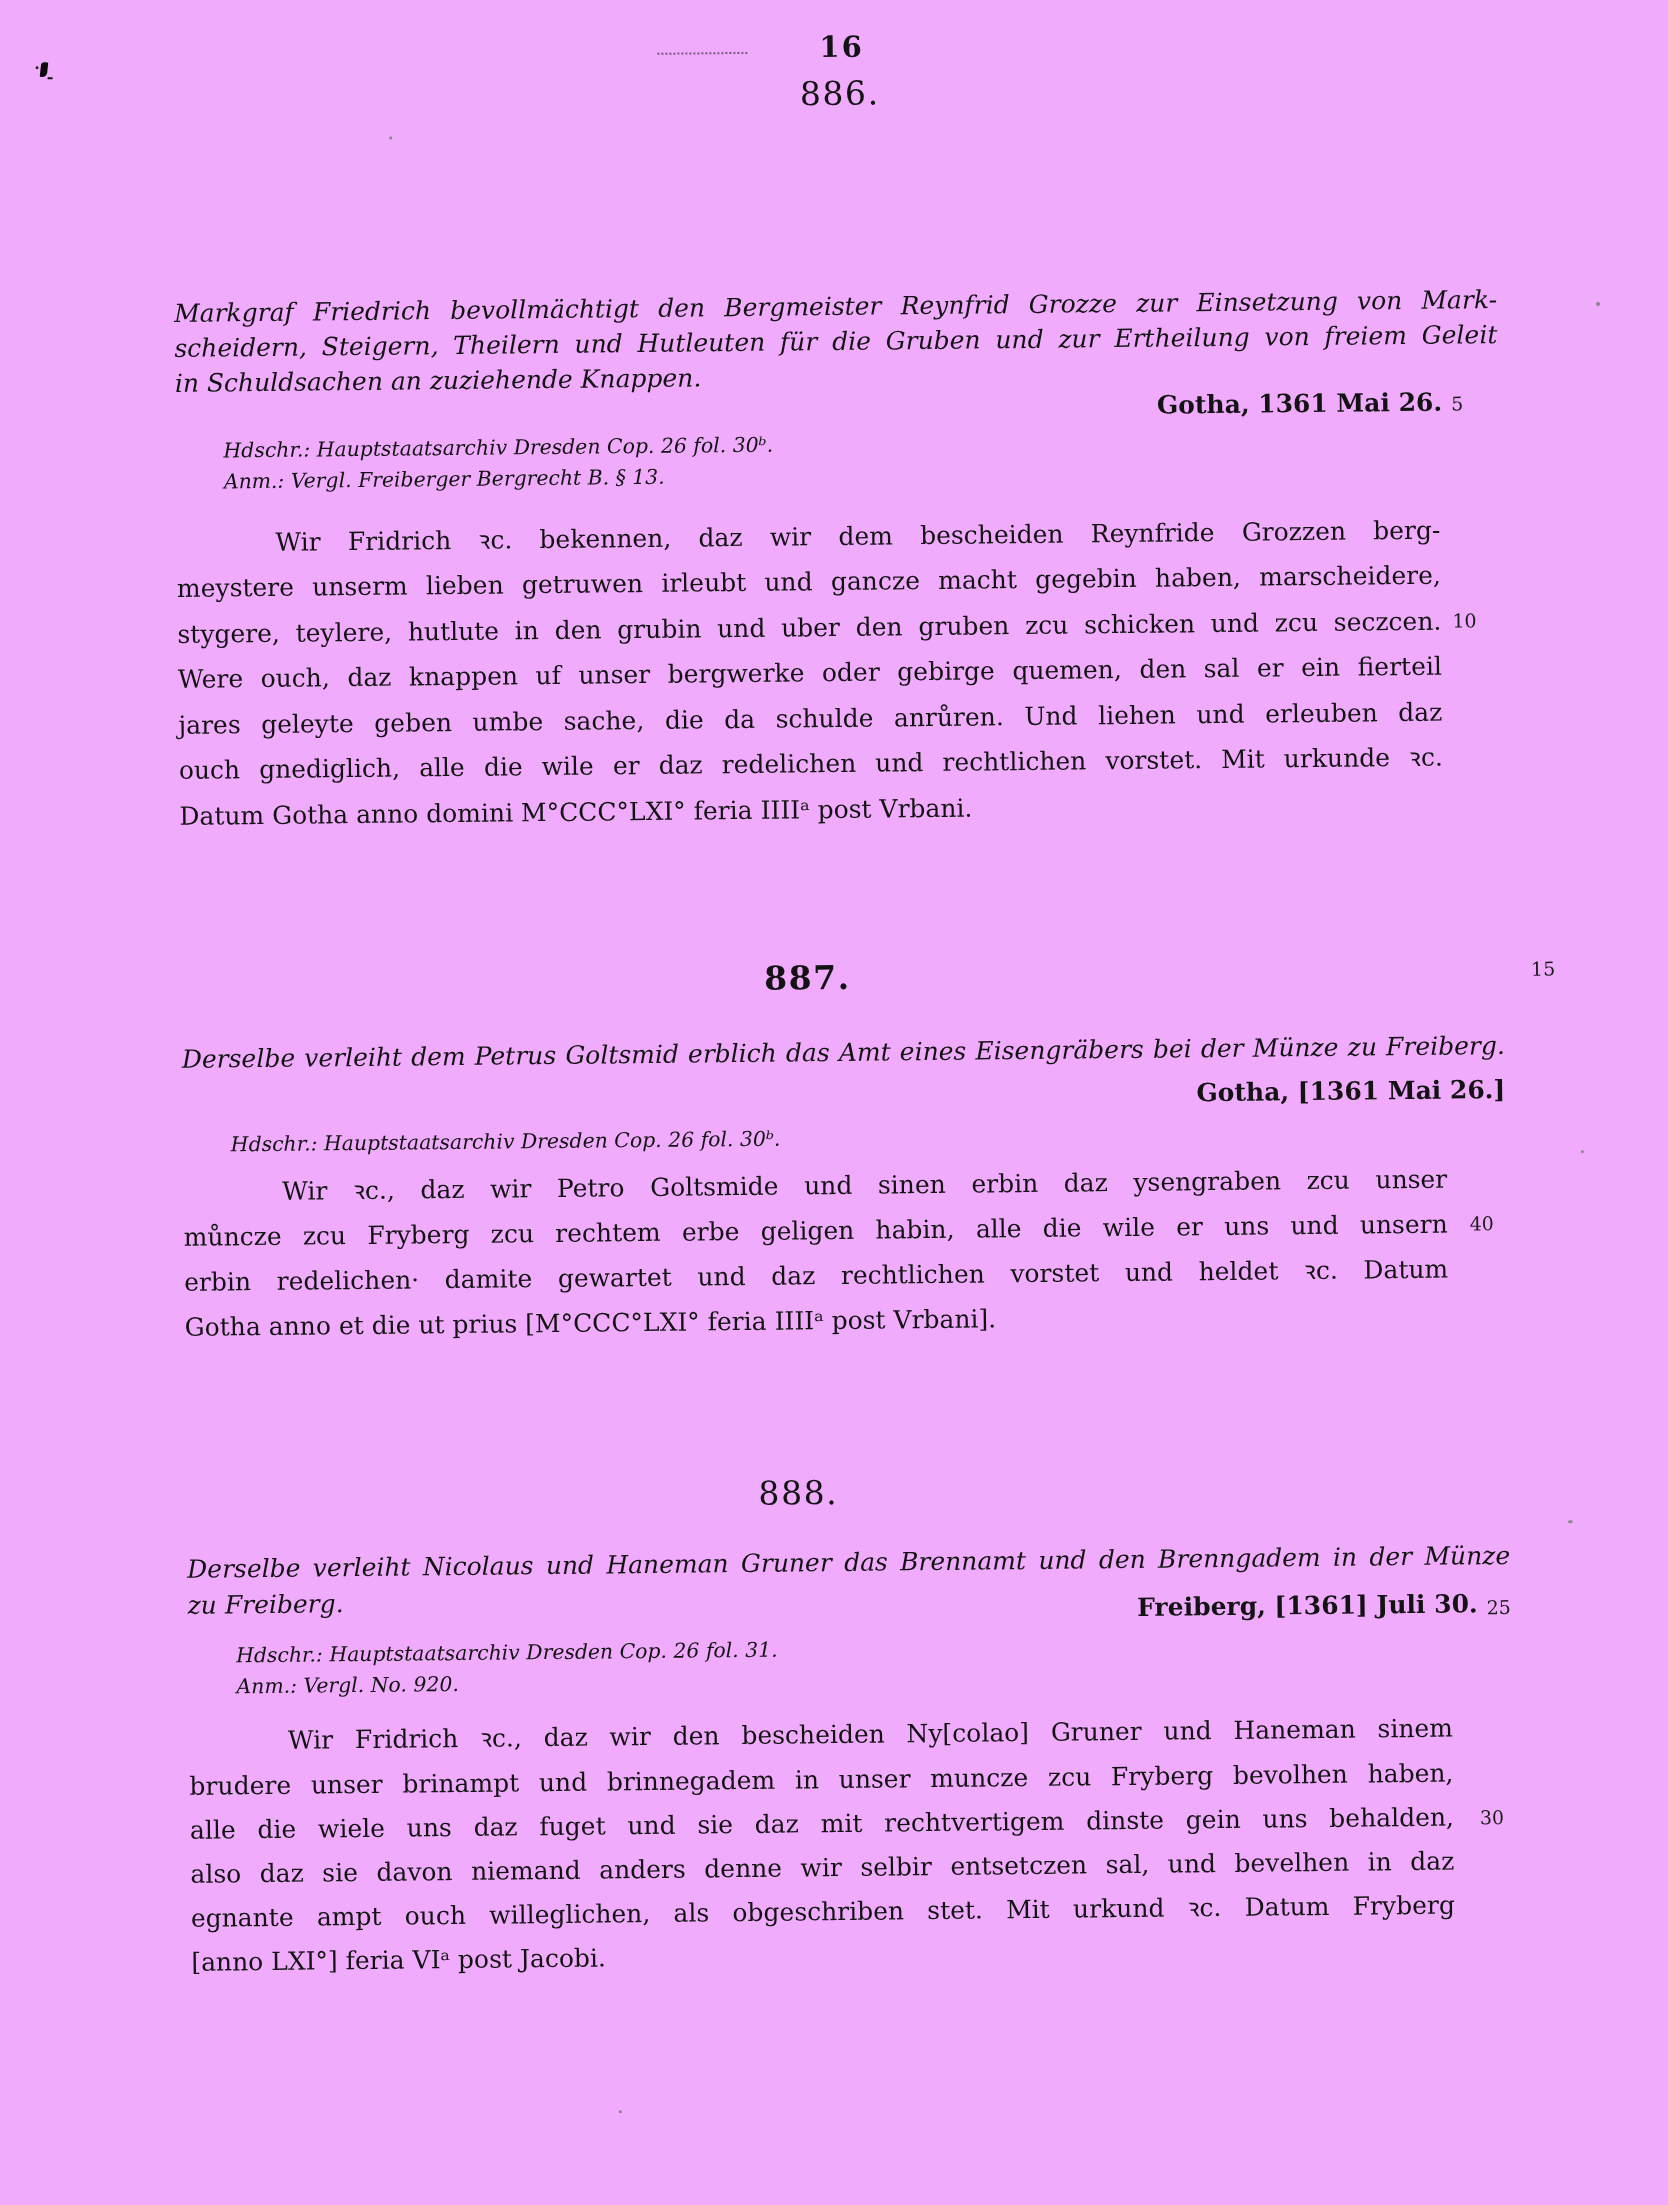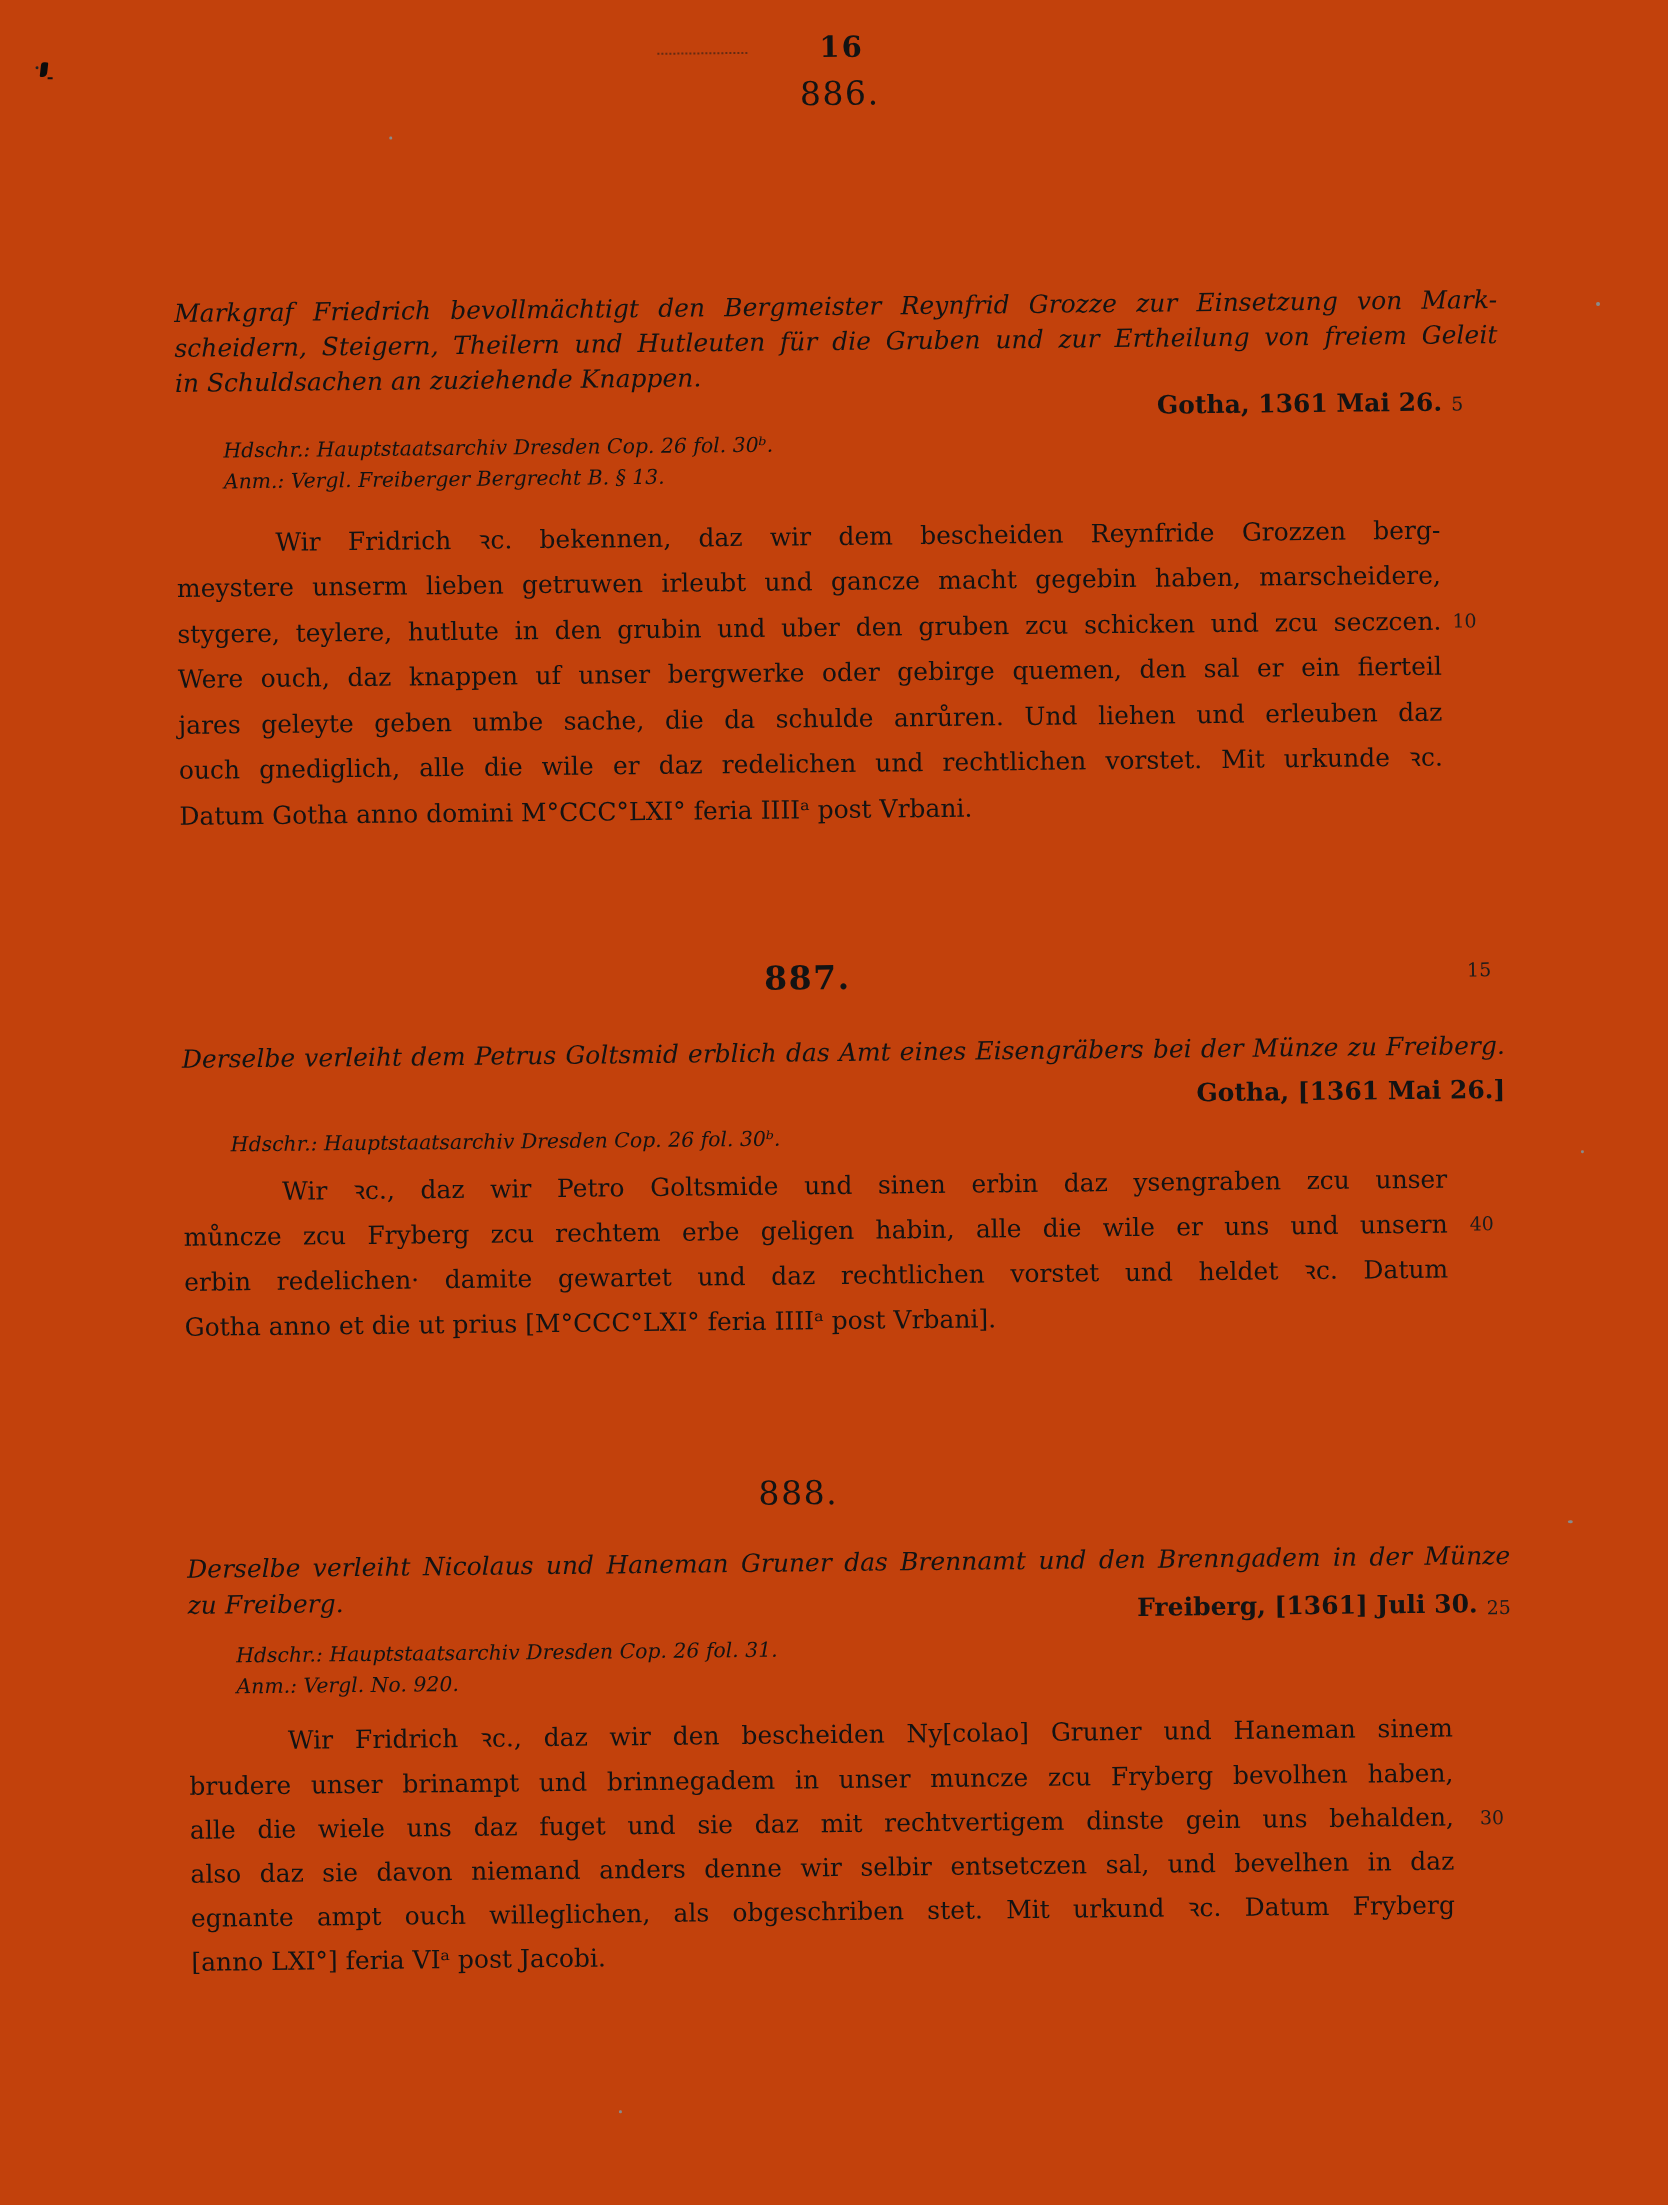--- a/index.html
+++ b/index.html
@@ -1,17 +1,17 @@
 <!DOCTYPE html>
 <html style="font-size:8.6px"><head>
 <meta charset="utf-8">
 <style>
   html,body{margin:0;padding:0;background:#d9d9d9;}
   .page{
-    position:relative;width:1668px;height:2205px;background:#c2410c;overflow:hidden;
+    position:relative;width:1668px;height:2205px;background:#f0abfc;overflow:hidden;
     font-family:"DejaVu Serif","DejaVu Sans","Liberation Serif",serif;color:#131313;
   }
   .sheet{position:absolute;left:0;top:0;width:100%;height:100%;
     transform:rotate(-0.6deg);transform-origin:834px 589px;}
   .abs{position:absolute;}
   .pageno{font-weight:bold;font-size:29px;letter-spacing:2.1px;}
   .heading{font-size:33px;letter-spacing:1.6px;white-space:nowrap;}
   .sum{font-style:italic;font-size:25px;width:1323px;left:177px;line-height:1.25;}
   .just{text-align:justify;text-align-last:justify;}
   .date{font-weight:bold;font-size:25px;white-space:nowrap;}
@@ -58,21 +58,21 @@
     <div class="abs bodyline just indent" style="top:521px;">Wir Fridrich ꝛc. bekennen, daz wir dem bescheiden Reynfride Grozzen berg-</div>
     <div class="abs bodyline just" style="top:566px;">meystere unserm lieben getruwen irleubt und gancze macht gegebin haben, marscheidere,</div>
     <div class="abs bodyline just" style="top:612px;">stygere, teylere, hutlute in den grubin und uber den gruben zcu schicken und zcu seczcen.</div>
     <div class="abs lnum" style="top:616px;left:1452px;">10</div>
     <div class="abs bodyline just" style="top:657px;">Were ouch, daz knappen uf unser bergwerke oder gebirge quemen, den sal er ein fierteil</div>
     <div class="abs bodyline just" style="top:703px;">jares geleyte geben umbe sache, die da schulde anrůren.  Und liehen und erleuben daz</div>
     <div class="abs bodyline just" style="top:748px;">ouch gnediglich, alle die wile er daz redelichen und rechtlichen vorstet.  Mit urkunde ꝛc.</div>
     <div class="abs bodyline" style="top:794px;">Datum Gotha anno domini M°CCC°LXI° feria IIIIᵃ post Vrbani.</div>
 
     <div class="abs heading" style="left:760px;top:958px;font-weight:bold;">887.</div>
-    <div class="abs lnum" style="top:965px;left:1463px;text-align:center;">15</div>
+    <div class="abs lnum" style="top:965px;left:1527px;text-align:center;">15</div>
 
     <div class="abs sum just" style="top:1037px;">Derselbe verleiht dem Petrus Goltsmid erblich das Amt eines Eisengräbers bei der Münze zu Freiberg.</div>
 
     <div class="abs date" style="top:1082px;right:168px;">Gotha, [1361 Mai 26.]</div>
 
     <div class="abs src" style="top:1126px;">Hdschr.: Hauptstaatsarchiv Dresden Cop. 26 fol. 30ᵇ.</div>
 
     <div class="abs bodyline just indent" style="top:1170px;">Wir ꝛc., daz wir Petro Goltsmide und sinen erbin daz ysengraben zcu unser</div>
     <div class="abs bodyline just" style="top:1215px;">můncze zcu Fryberg zcu rechtem erbe geligen habin, alle die wile er uns und unsern</div>
     <div class="abs lnum" style="top:1219px;left:1463px;">40</div>

